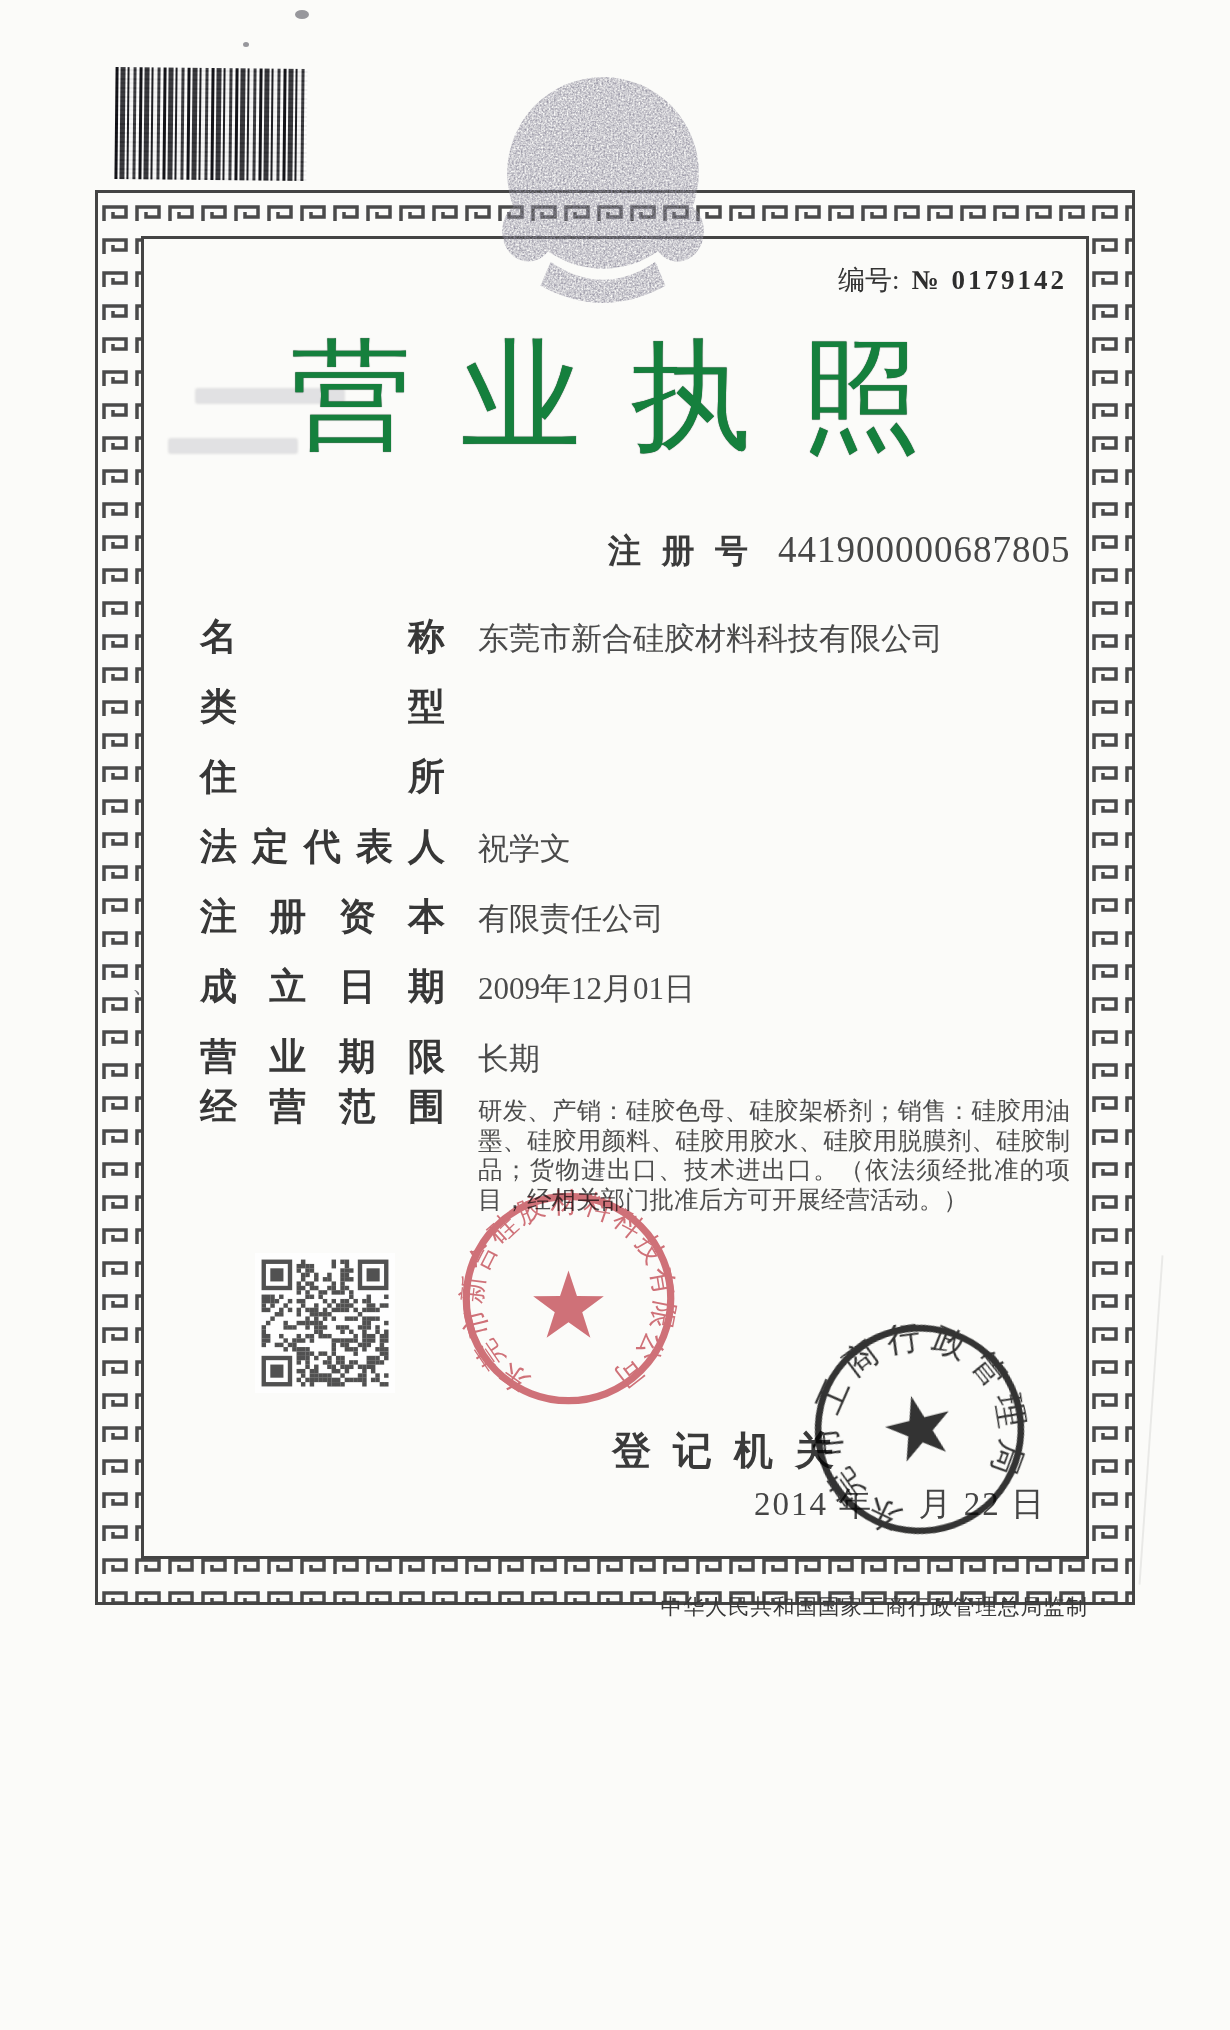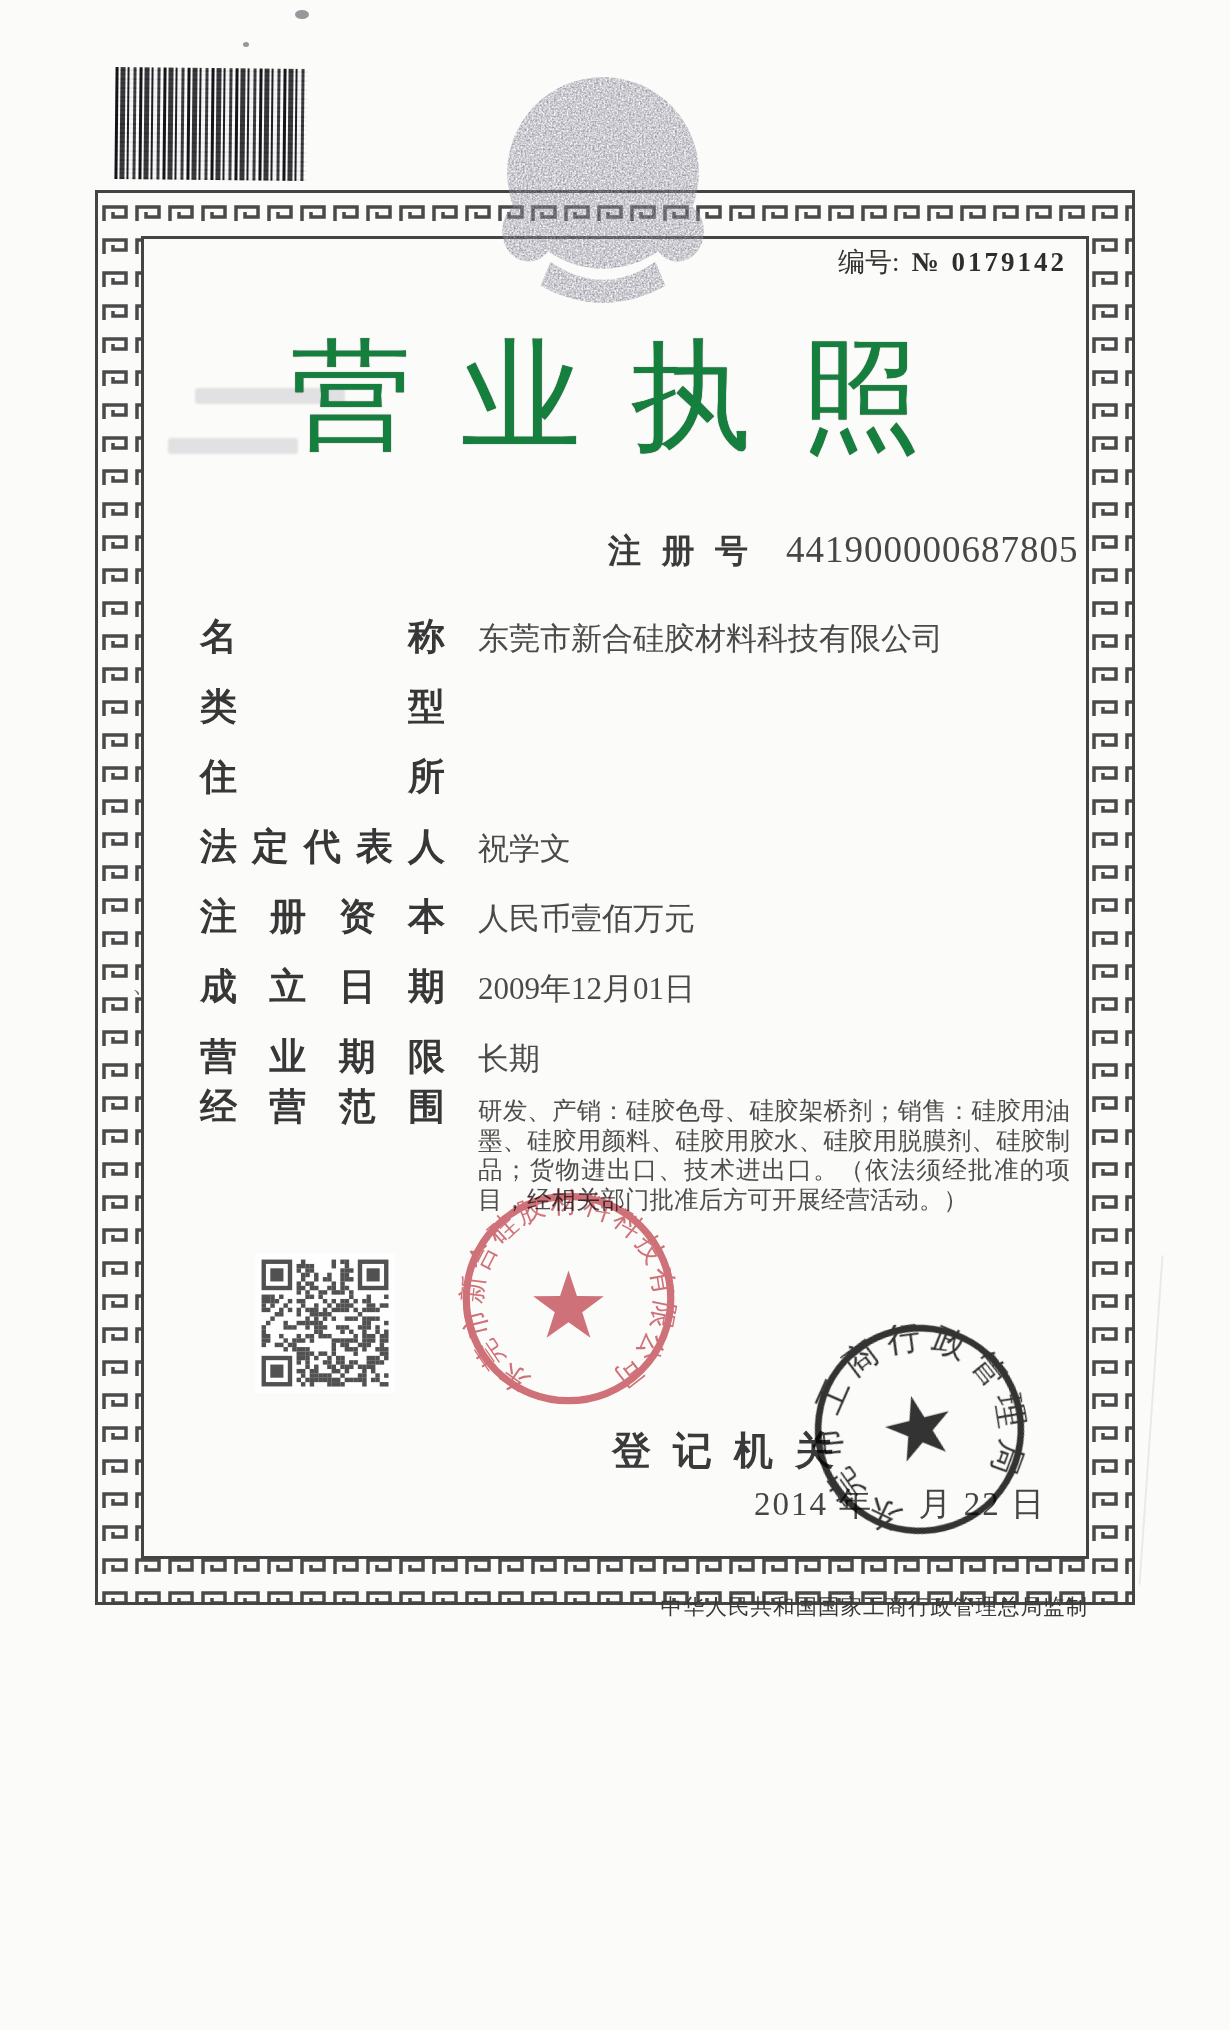--- a/index.html
+++ b/index.html
@@ -18,34 +18,34 @@
         rgba(25,25,30,.8) 18px 21px, rgba(248,248,248,.85) 21px 24px),
       repeating-linear-gradient(0deg, rgba(0,0,0,.38) 0 2px, transparent 2px 5px, rgba(0,0,0,.22) 5px 7px, transparent 7px 9px);
     filter: blur(.5px) contrast(1.05);
     transform: rotate(.6deg);
   }
   
   .emblem{ position:absolute; left:492px; top:72px; width:222px; height:232px; z-index:3; opacity:.93; }
   
   .frame{ position:absolute; left:0; top:0; width:1230px; height:2030px; z-index:1; }
   
-  .serial{ position:absolute; left:838px; top:244px; z-index:4; font-size:27px; color:#333; white-space:nowrap;text-align:center;}
+  .serial{ position:absolute; left:838px; top:262px; z-index:4; font-size:27px; color:#333; white-space:nowrap;text-align:center;}
   .serial .no{ font-weight:bold; margin-left:12px; letter-spacing:3px; color:#2e2e2e; }
   
   .title{
     position:absolute; left:615px; top:300px; transform:translateX(-50%);
     margin:16px; font-family:"Liberation Sans", sans-serif; font-weight:400;
     font-size:120px; letter-spacing:50px; color:#15803d; white-space:nowrap; z-index:4;
     text-shadow:0 0 1px #3a3a3a;
   }
   
   .regno{ position:absolute; left:608px; top:528px; z-index:4; display:flex; align-items:baseline; }
   .regno .lbl{ display:flex; justify-content:space-between; width:140px;
     font-family:"Liberation Sans", sans-serif; font-weight:600; font-size:33px; color:#3b3b3b;}
-  .regno .val{ margin-left:38px; font-size:37px; letter-spacing:1px; color:#474747; }
+  .regno .val{ margin-left:30px; font-size:37px; letter-spacing:1px; color:#474747; }
   
   .row{ position:absolute; left:200px; display:flex; align-items:baseline; z-index:4; }
   .flabel{
     display:flex; justify-content:space-between; width:245px; flex:0 0 245px;
     font-family:"Liberation Sans", sans-serif; font-weight:600; font-size:37px; color:#373737;
   }
   .fvalue{ margin-left:33px; font-size:31px; color:#4a4a4a; white-space:nowrap; }
   .fvalue.addr{ font-size:27px; }
   .fvalue.scope{
     font-size:24.5px; line-height:29.5px; width:592px; white-space:normal;
@@ -151,21 +151,21 @@
       </span>
     <span class="fvalue">祝学文</span>
   </div>
   <div class="row" style="top:892px">
     <span class="flabel">
         <span>注</span>
         <span>册</span>
         <span>资</span>
         <span>本</span>
       </span>
-    <span class="fvalue">人民币壹佰万元</span>
+    <span class="fvalue">有限责任公司</span>
   </div>
   <div class="row" style="top:962px">
     <span class="flabel">
         <span>成</span>
         <span>立</span>
         <span>日</span>
         <span>期</span>
       </span>
     <span class="fvalue">2009年12月01日</span>
   </div>

